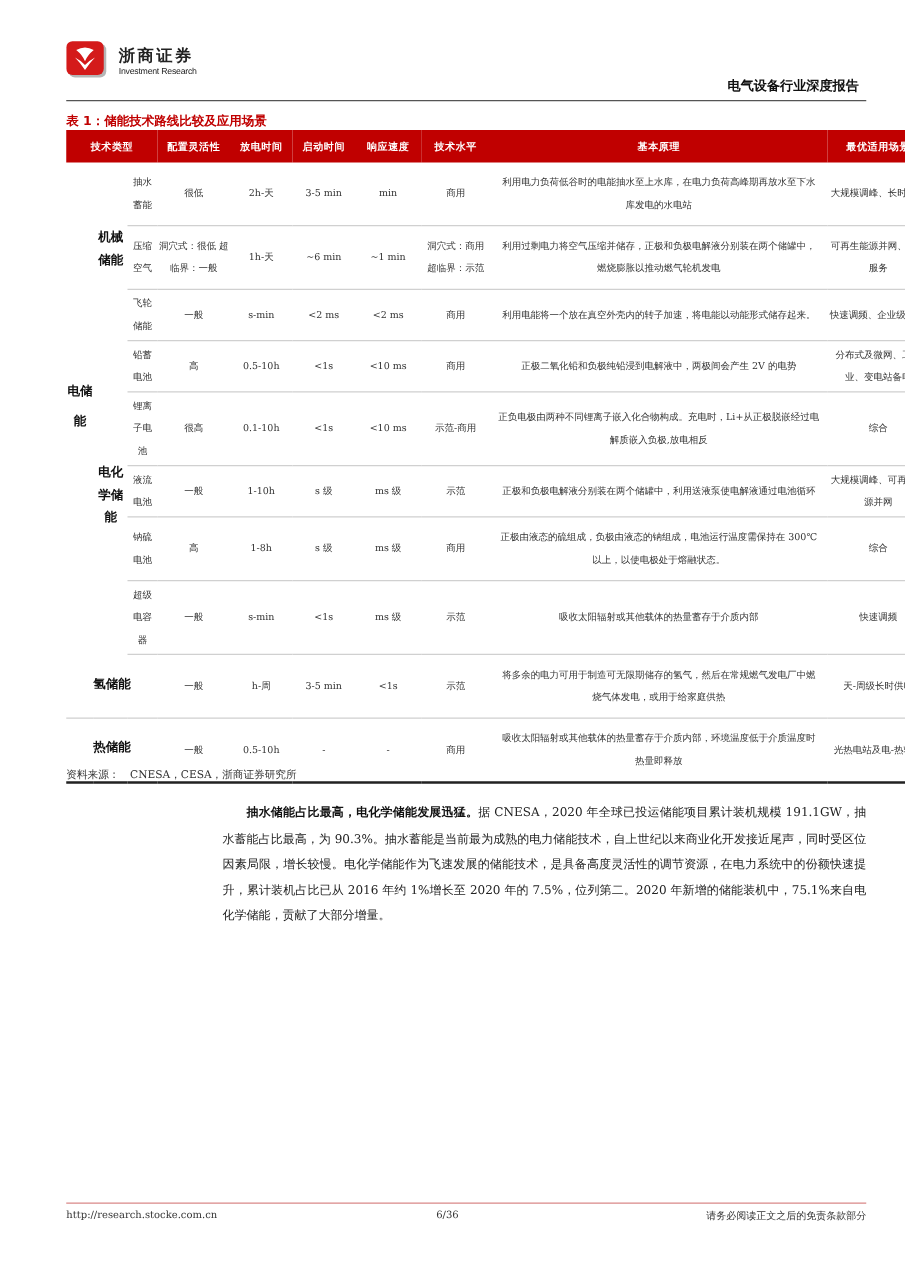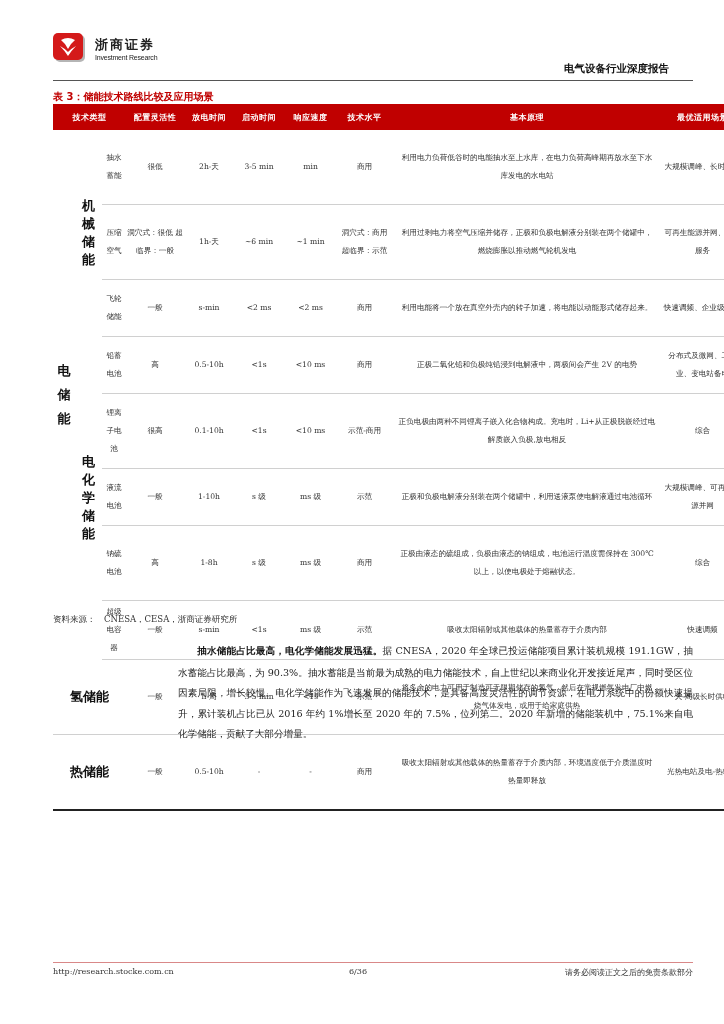--- a/index.html
+++ b/index.html
@@ -3,31 +3,31 @@
 <meta charset="utf-8">
 <style>
   * { box-sizing: border-box; margin: 0; padding: 0; }
   html, body { width: 724px; height: 1024px; background: #ffffff; overflow: hidden; }
   body { position: relative; font-family: "DejaVu Serif", "Liberation Serif", serif; color: #222; }
 
   .header { position: absolute; left: 53px; top: 30px; width: 640px; height: 48px; }
   .logo { position: absolute; left: 0; top: 2px; width: 36px; height: 32px; }
   .logo-cn { position: absolute; left: 42px; top: 6px; font-family: "DejaVu Sans", sans-serif; font-size: 13px; font-weight: bold; letter-spacing: 2px; color: #222; }
   .logo-en { position: absolute; left: 42px; top: 24px; font-family: "Liberation Sans", sans-serif; font-size: 7px; color: #222; letter-spacing: -0.2px; }
-  .report-type { position: absolute; right: 24px; top: 32px; font-family: "DejaVu Sans", sans-serif; font-weight: bold; font-size: 10.5px; color: #111; }
+  .report-type { position: absolute; right: 6px; top: 32px; font-family: "DejaVu Sans", sans-serif; font-weight: bold; font-size: 10.5px; color: #111; }
   .header-rule { position: absolute; left: 53px; top: 80px; width: 640px; height: 1px; background: #555; }
 
   .table-title { position: absolute; left: 53px; top: 90px; font-family: "DejaVu Sans", sans-serif; font-weight: bold; font-size: 10px; color: #c00000; }
 
   table.st { position: absolute; left: 53px; top: 104px; width: 640px; border-collapse: collapse; table-layout: fixed; font-size: 7.6px; }
   table.st th { background: #c00000; color: #fff; font-weight: bold; height: 26px; font-size: 8px; letter-spacing: 0.5px; }
   table.st td { text-align: center; vertical-align: middle; line-height: 18px; color: #333; padding: 2px 1px; }
   table.st tr.row td.b { border-bottom: 1.5px solid #d0d0d0; }
-  table.st td.grp { font-weight: bold; color: #111; font-family: Liberation Serif, serif; font-size: 13px; }
-  table.st td.principle { padding: 19px 6px; }
+  table.st td.grp { font-weight: bold; color: #111; font-family: Liberation Mono, monospace; font-size: 10px; }
+  table.st td.principle { padding: 7px 6px; }
   table.st tr.last td { border-bottom: 2px solid #222; margin-top: 45px; }
 
   .source { position: absolute; left: 53px; top: 614px; font-size: 8.5px; color: #333; }
 
   .para { position: absolute; left: 178px; top: 641px; width: 515px; font-size: 9.6px; line-height: 20.6px; color: #222; text-indent: 2em; text-align: justify; }
   .para b { font-family: Liberation Mono, monospace; font-weight: bold; color: #111; }
 
   .footer-rule { position: absolute; left: 53px; top: 962px; width: 640px; height: 1px; background: #d98888; }
   .footer-url { position: absolute; left: 53px; top: 967px; font-size: 8px; color: #333; }
   .footer-page { position: absolute; left: 349px; top: 967px; font-size: 8px; color: #333; text-align: right; }
@@ -42,21 +42,21 @@
     <rect x="0" y="1" width="30" height="27" rx="5" fill="#d41a1a"></rect>
     <path d="M8 8 Q15 4 22 8 Q17 12 15 17 Q13 12 8 8Z" fill="#fff"></path>
     <path d="M7 14 Q11 18 15 24 Q19 18 23 14 Q19 16 15 20 Q11 16 7 14Z" fill="#fff"></path>
   </svg>
   <div class="logo-cn">浙商证券</div>
   <div class="logo-en">Investment Research</div>
   <div class="report-type">电气设备行业深度报告</div>
 </div>
 <div class="header-rule"></div>
 
-<div class="table-title">表 3：储能技术路线比较及应用场景</div>
+<div class="table-title">表 1：储能技术路线比较及应用场景</div>
 
 <table class="st">
   <colgroup>
     <col style="width:22px">
       <col style="width:27px">
       <col style="width:24px">
     <col style="width:58px">
       <col style="width:50px">
       <col style="width:50px">
       <col style="width:53px">

